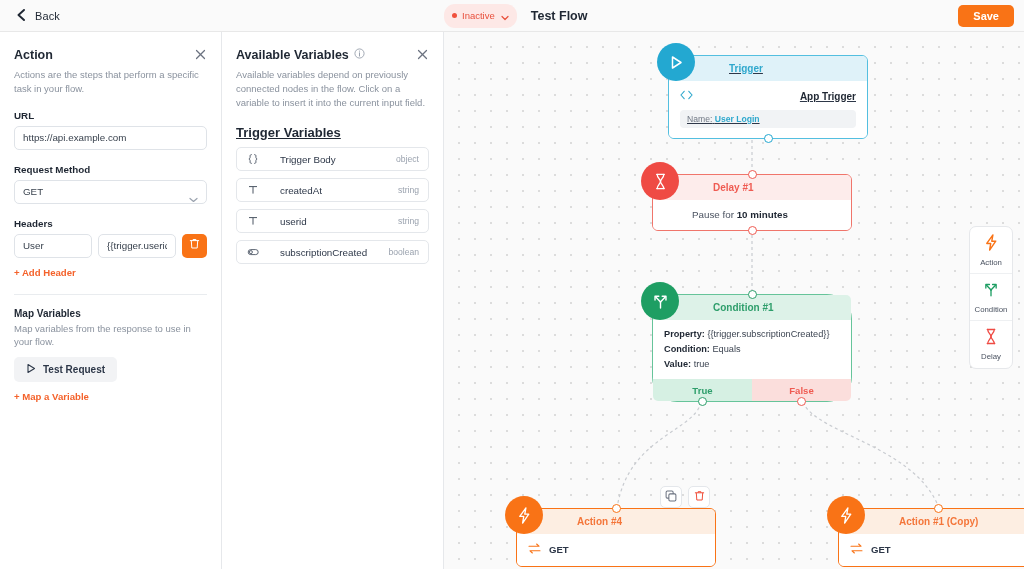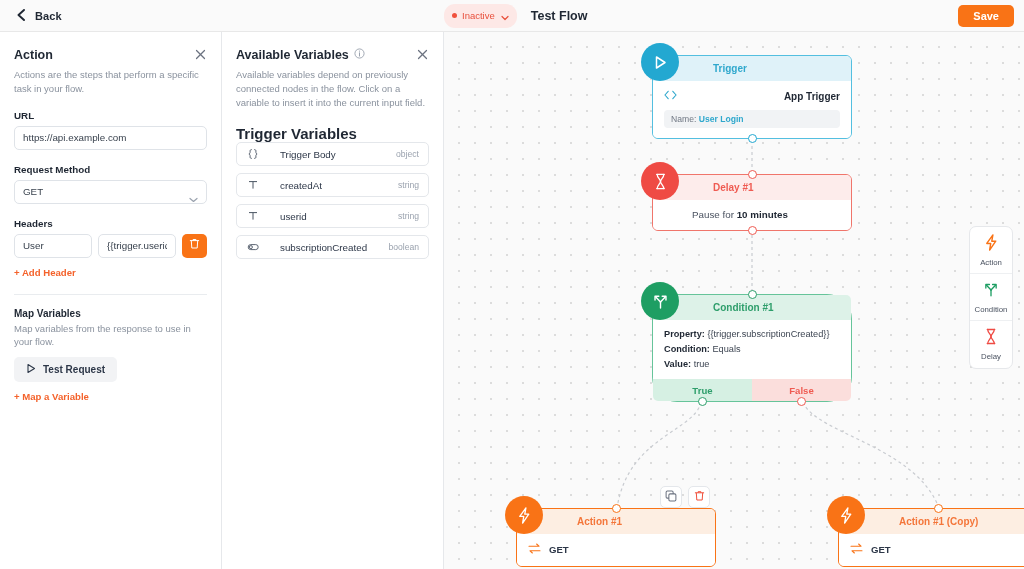--- a/index.html
+++ b/index.html
@@ -20,21 +20,21 @@
     border-bottom: 1px solid #e8e8e8;
     position: relative;
     z-index: 40;
   }
   .back-btn {
     display: flex; align-items: center; gap: 9px;
     padding: 0 14px 0 16px; height: 100%;
     cursor: pointer;
   }
   .back-chevron { display: block; }
-  .back-label { font-size: 11px; font-weight: 700; color: #1f2733; letter-spacing: .1px; }
+  .back-label { font-size: 11px; font-weight: 400; color: #1f2733; letter-spacing: .1px; }
 
   .topbar-center {
     position: absolute; left: 444px; top: 0; height: 100%;
     display: flex; align-items: center; gap: 14px;
   }
   .status-pill {
     display: flex; align-items: center; gap: 5px;
     background: #fde8e6; border-radius: 11px;
     padding: 3px 8px 3px 8px; cursor: pointer;
   }
@@ -107,21 +107,21 @@
   .test-btn {
     margin-top: 9px;
     display: inline-flex; align-items: center; gap: 7px;
     background: #f2f3f5; border: none; border-radius: 5px;
     padding: 6px 12px; cursor: pointer;
     font-size: 10px; font-weight: 700; color: #2d3748;
     font-family: inherit;
   }
 
   
-  .vars-group-title { font-size: 15px; font-weight: 700; color: #1f2733; margin-top: 16px; }
+  .vars-group-title { font-size: 13px; font-weight: 700; color: #1f2733; margin-top: 16px; margin-bottom: 7px; text-decoration: underline;}
   .var-row {
     display: flex; align-items: center;
     height: 24px; border: 1px solid #e4e7eb; border-radius: 5px;
     background: #fff; padding: 0 9px; margin-bottom: 7px;
     cursor: pointer;
   }
   .var-ico { width: 14px; min-width:14px; display:flex; align-items:center; justify-content:center; color:#4b5563;}
   .var-name { font-size: 9.8px; color: #2d3748; margin-left: 20px; flex: 1; }
   .var-type { font-size: 8.6px; color: #9aa2ae; }
 
@@ -156,21 +156,21 @@
     width: 38px; height: 38px; border-radius: 50%;
     display: flex; align-items: center; justify-content: center;
     color: #fff;
   }
   .port {
     position: absolute; width: 9px; height: 9px; border-radius: 50%;
     background: #fff; border: 1.6px solid; left: 50%; margin-left: -4.5px;
   }
 
   
-  .n-trigger { border-color: #53bfe0; left: 208px; top: 23px; }
+  .n-trigger { border-color: #53bfe0; left: 224px; top: 23px; text-decoration: underline; }
   .n-trigger .node-head { background: #dff2f9; color: #2fa8cd; }
   .n-trigger .node-badge { background: #23a8d1; }
   .n-trigger .port { border-color: #23a8d1; }
   .trigger-line1 { display:flex; align-items:center; gap:7px; font-size:10px; font-weight:700; color:#1f2733;justify-content:space-between;}
   .trigger-kv {
     margin-top: 8px; background: #f1f3f5; border-radius: 4px;
     padding: 4px 7px; font-size: 8.6px; color: #707884;
   }
   .trigger-kv b { color: #2fa8cd; font-weight: 700; }
 
@@ -508,21 +508,21 @@
               <path d="M4.1 2.8V1.7h2.8v1.1" fill="none" stroke="#f0503c" stroke-width="1" stroke-linejoin="round"></path>
               <path d="M2.3 2.8l.5 7.2h5.4l.5-7.2" fill="none" stroke="#f0503c" stroke-width="1" stroke-linejoin="round"></path>
             </svg>
           </span>
         </div>
       </div>
 
       <div class="node n-action">
         <div class="node-inner">
           <div class="node-head">
-            <span>Action #1</span>
+            <span>Action #4</span>
           </div>
           <div class="node-body">
             <div class="action-line">
               <span>
                 <svg width="13" height="11" viewBox="0 0 13 11">
                     <polyline points="1,3.2 11,3.2 8.6,1" fill="none" stroke="#f97316" stroke-width="1.1" stroke-linecap="round" stroke-linejoin="round"></polyline>
                     <polyline points="12,7.8 2,7.8 4.4,10" fill="none" stroke="#f97316" stroke-width="1.1" stroke-linecap="round" stroke-linejoin="round"></polyline>
                   </svg>
               </span>
               <span>GET</span>

